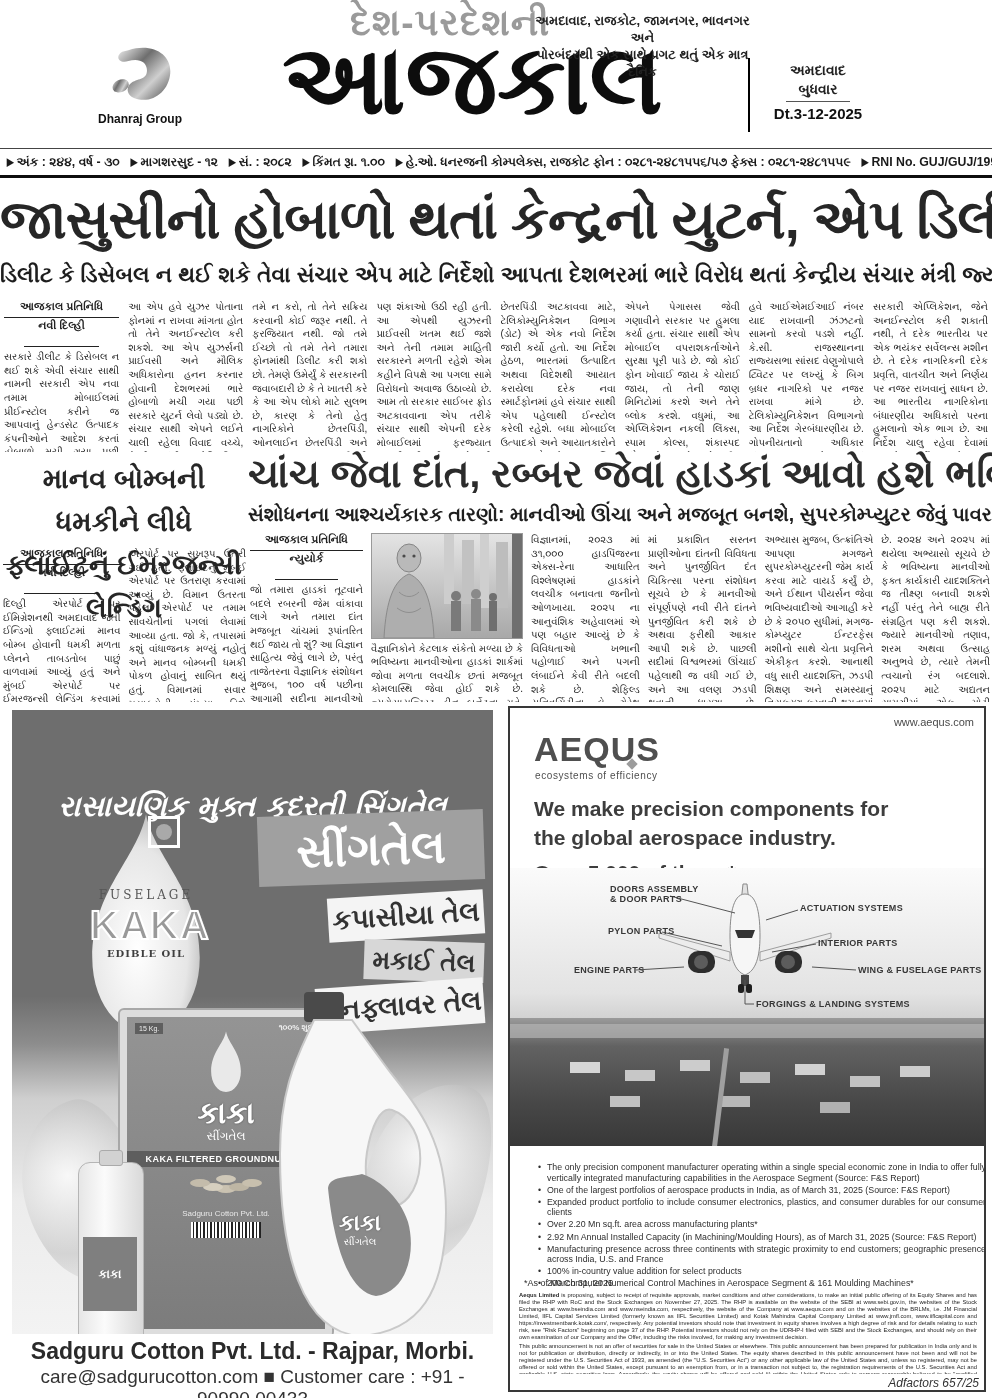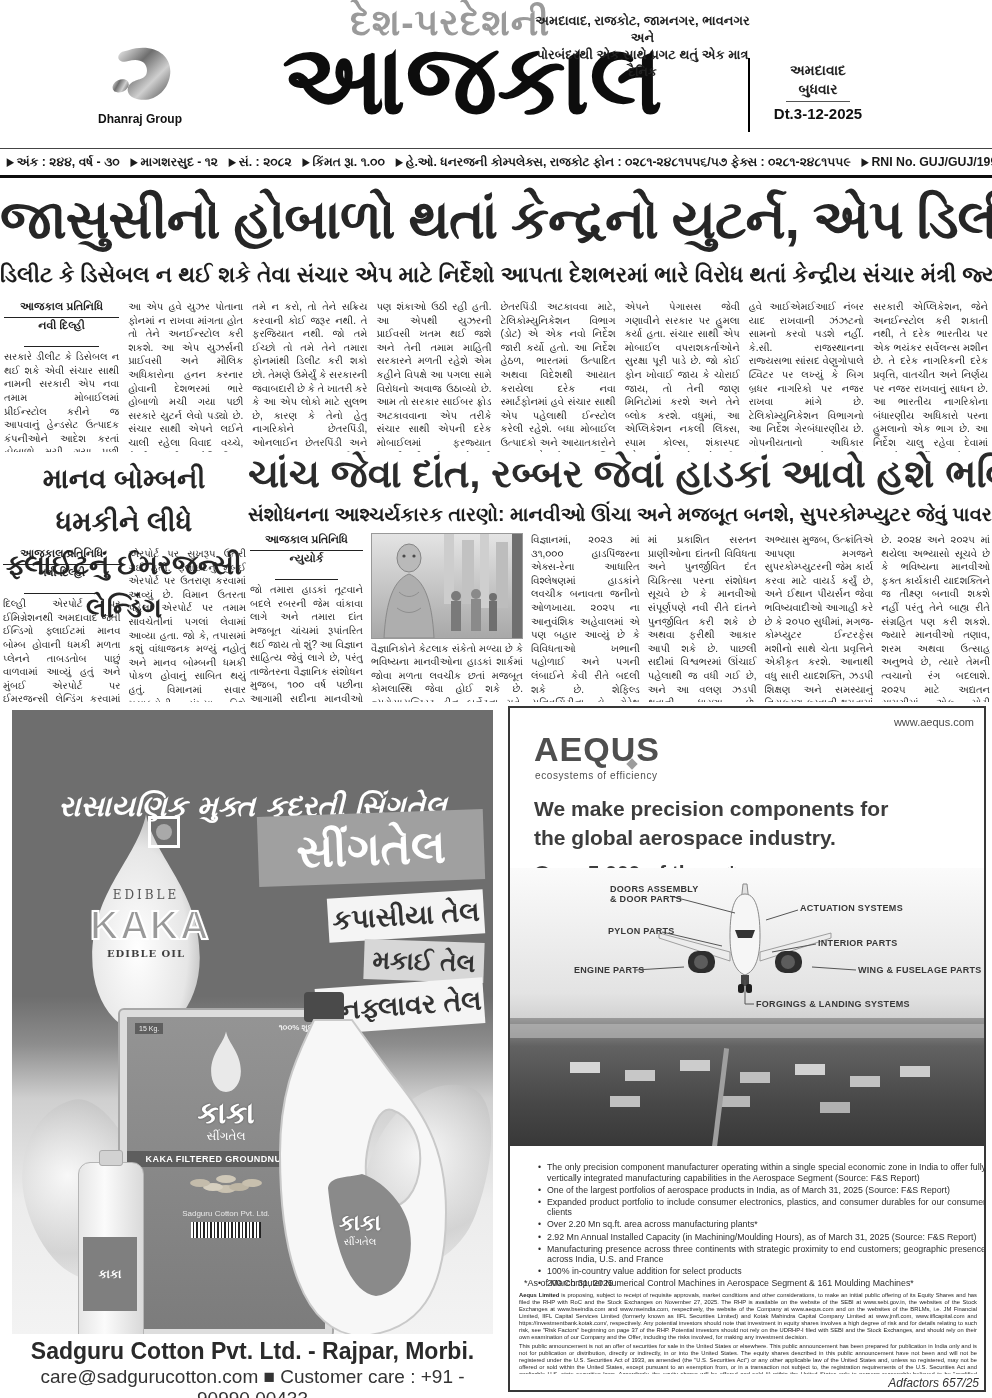--- a/index.html
+++ b/index.html
@@ -280,21 +280,21 @@
           <radialGradient id="dgrad" cx="0.42" cy="0.62" r="0.85">
             <stop offset="0" stop-color="#ffffff"></stop>
               <stop offset="0.55" stop-color="#e6e6e6"></stop>
             <stop offset="0.85" stop-color="#a8a8a8"></stop>
               <stop offset="1" stop-color="#8d8d8d"></stop>
           </radialGradient>
         </defs>
         <path d="M50,2 C58,42 98,70 98,130 C98,168 77,197 50,197 C23,197 2,168 2,130 C2,70 42,42 50,2 Z" fill="url(#dgrad)"></path>
       </svg>
       <div class="kaka-drop-text">
-        <div class="kd-refined">EDIBLE</div>
+        <div class="kd-refined">FUSELAGE</div>
         <div class="kd-kaka">KAKA</div>
         <div class="kd-edible">EDIBLE OIL</div>
       </div>
       <div class="kaka-badge">
           <i></i>
         </div>
 
       <div class="singtel">સીંગતેલ</div>
       <div class="oilbox oil1">કપાસીયા તેલ</div>
       <div class="oilbox oil2">મકાઈ તેલ</div>

